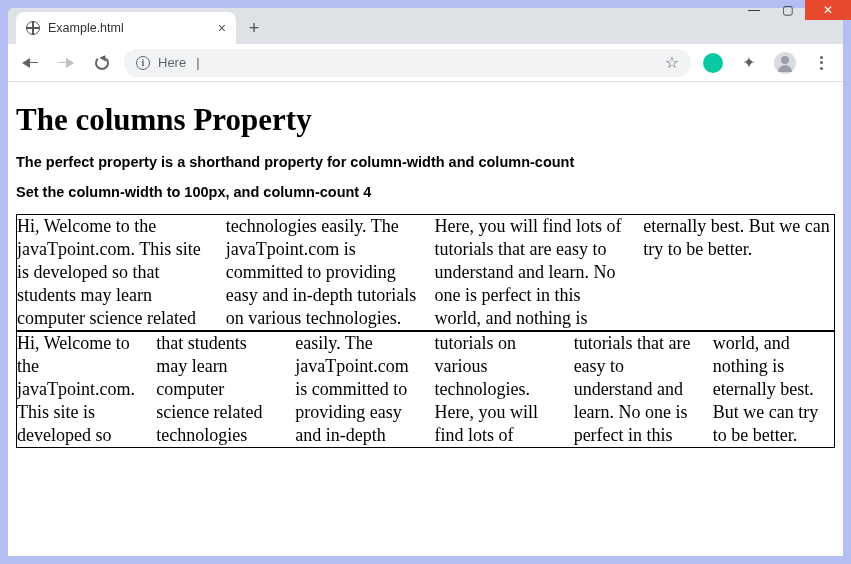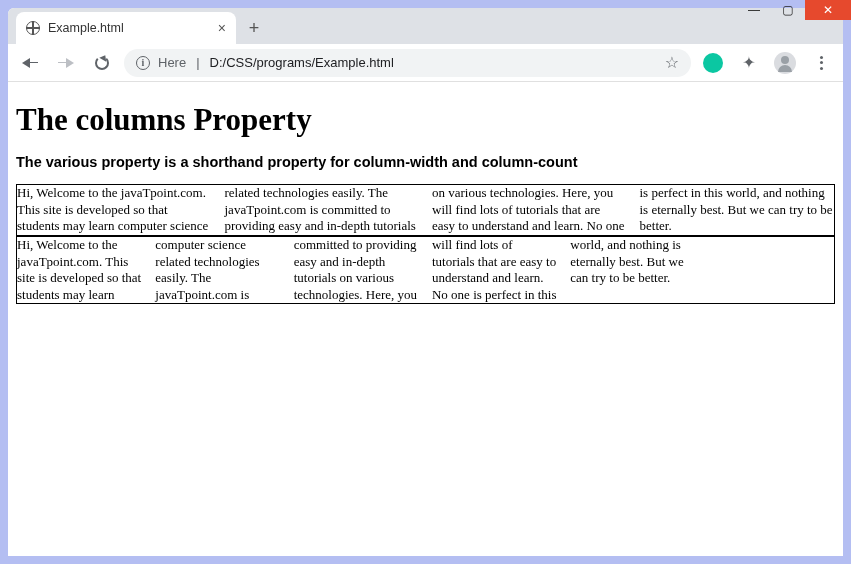--- a/index.html
+++ b/index.html
@@ -214,21 +214,21 @@
     font-weight: bold;
   }
   .page h3 {
     font-family: Arial, sans-serif;
     font-size: 14.5px;
     font-weight: bold;
     margin: 14px 0 14px 0;
   }
   .colbox {
     border: 1.5px solid #000;
-    font-size: 13px;
+    font-size: 18px;
     line-height: 1.28;
   }
   .cols4 { columns: 100px 4; }
   .cols6 { columns: 100px 6; }
 </style>
 </head>
 <body>
 
 <div class="win-controls">
   <div class="win-btn">—</div>
@@ -259,38 +259,38 @@
           <span class="arrow-r"></span>
         </span>
     </div>
     <div class="tb-btn">
       <span class="reload-icon"></span>
     </div>
     <div class="omnibox">
       <span class="info-icon">i</span>
       <span>Here</span>
       <span class="sep">|</span>
-      <span class="url">D:/CSS/programs/Example.html</span>
       <span class="star">☆</span>
     </div>
     <div class="tb-btn">
       <span class="ext-circle"></span>
     </div>
     <div class="tb-btn puzzle">✦</div>
     <div class="tb-btn">
       <span class="avatar"></span>
     </div>
     <div class="tb-btn">
       <div class="kebab">
           <span></span>
           <span></span>
           <span></span>
         </div>
     </div>
   </div>
 
   <div class="page">
     <h1>The columns Property</h1>
-    <h3>The various property is a shorthand property for column-width and column-count</h3>
+    <h3>The perfect property is a shorthand property for column-width and column-count</h3>
+    <h3>Set the column-width to 100px, and column-count 4</h3>
     <div class="colbox cols4">Hi, Welcome to the javaTpoint.com. This site is developed so that students may learn computer science related technologies easily. The javaTpoint.com is committed to providing easy and in-depth tutorials on various technologies. Here, you will find lots of tutorials that are easy to understand and learn. No one is perfect in this world, and nothing is eternally best. But we can try to be better.</div>
     <div class="colbox cols6">Hi, Welcome to the javaTpoint.com. This site is developed so that students may learn computer science related technologies easily. The javaTpoint.com is committed to providing easy and in-depth tutorials on various technologies. Here, you will find lots of tutorials that are easy to understand and learn. No one is perfect in this world, and nothing is eternally best. But we can try to be better.</div>
   </div>
 </div>
 
 </body></html>

